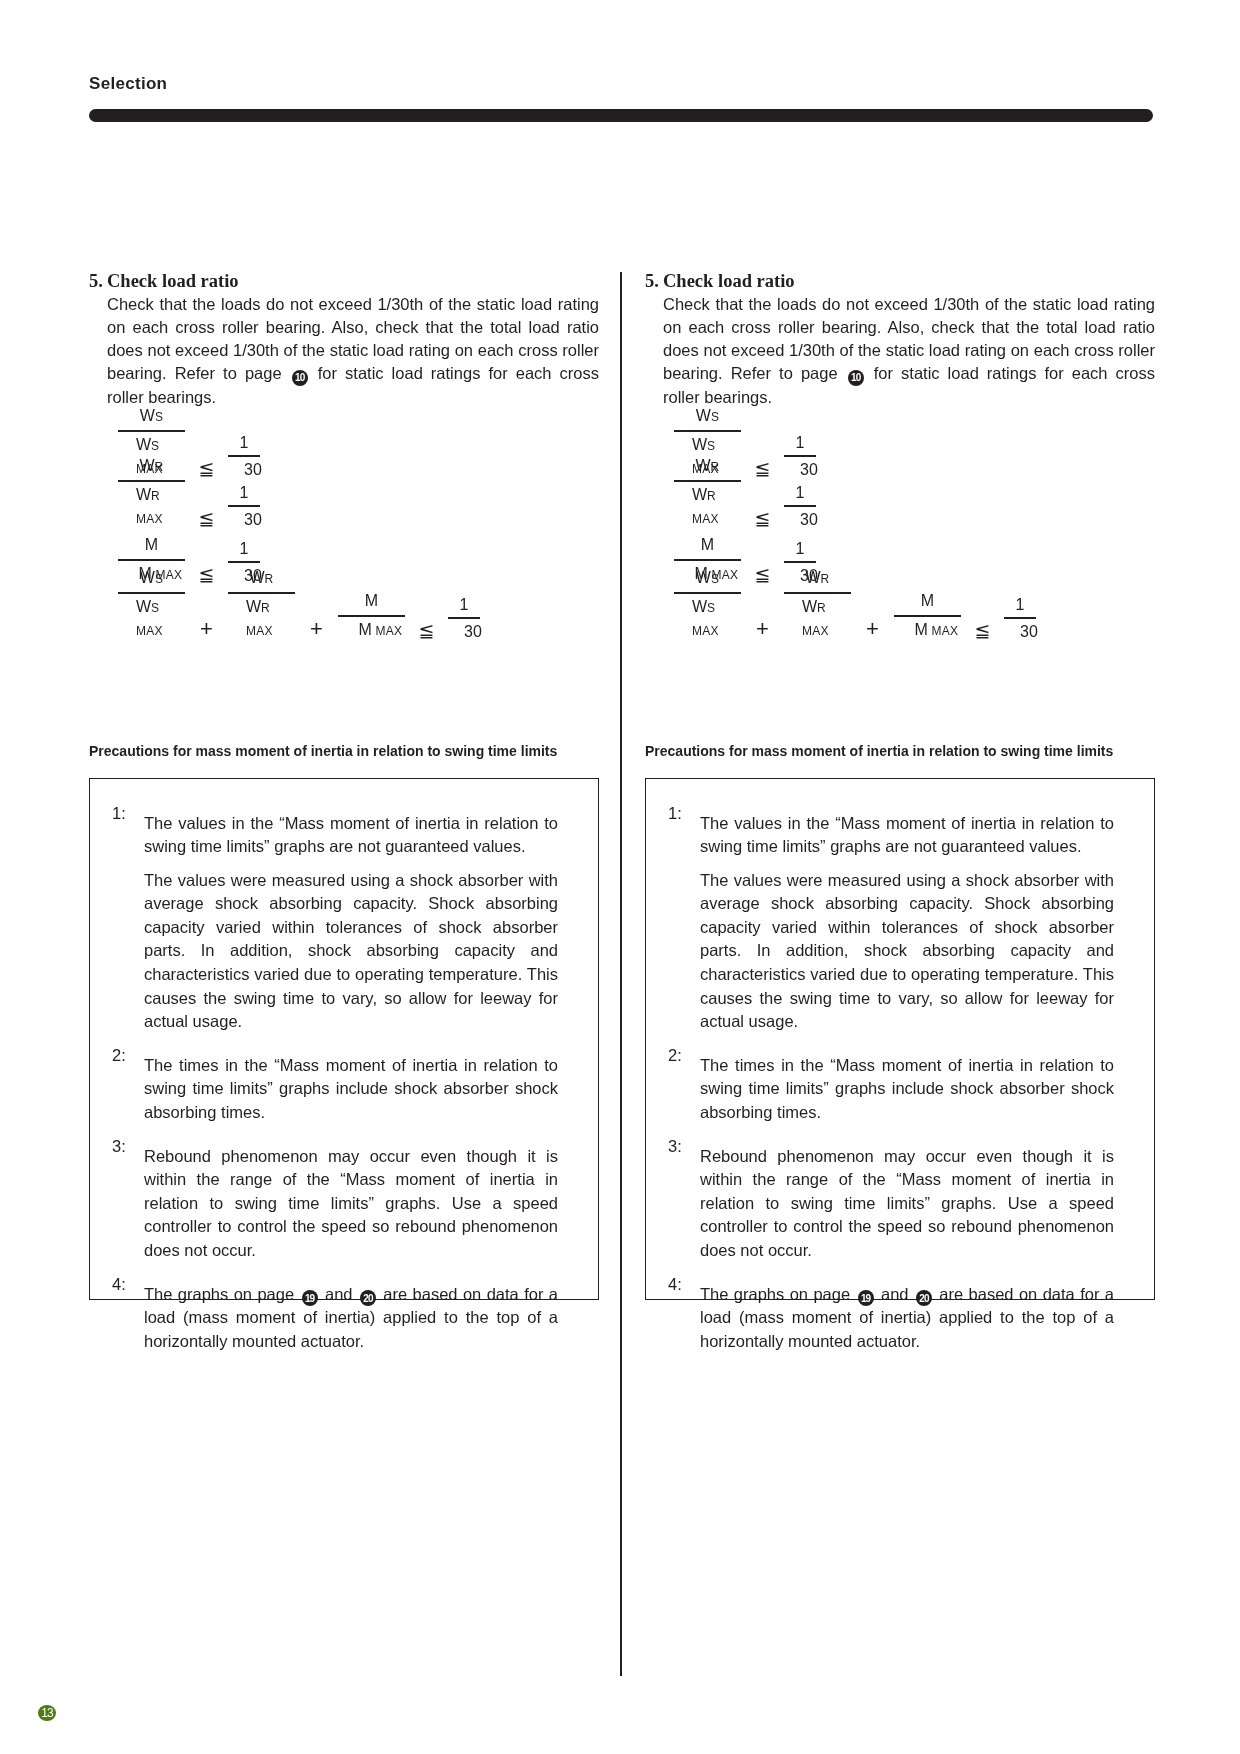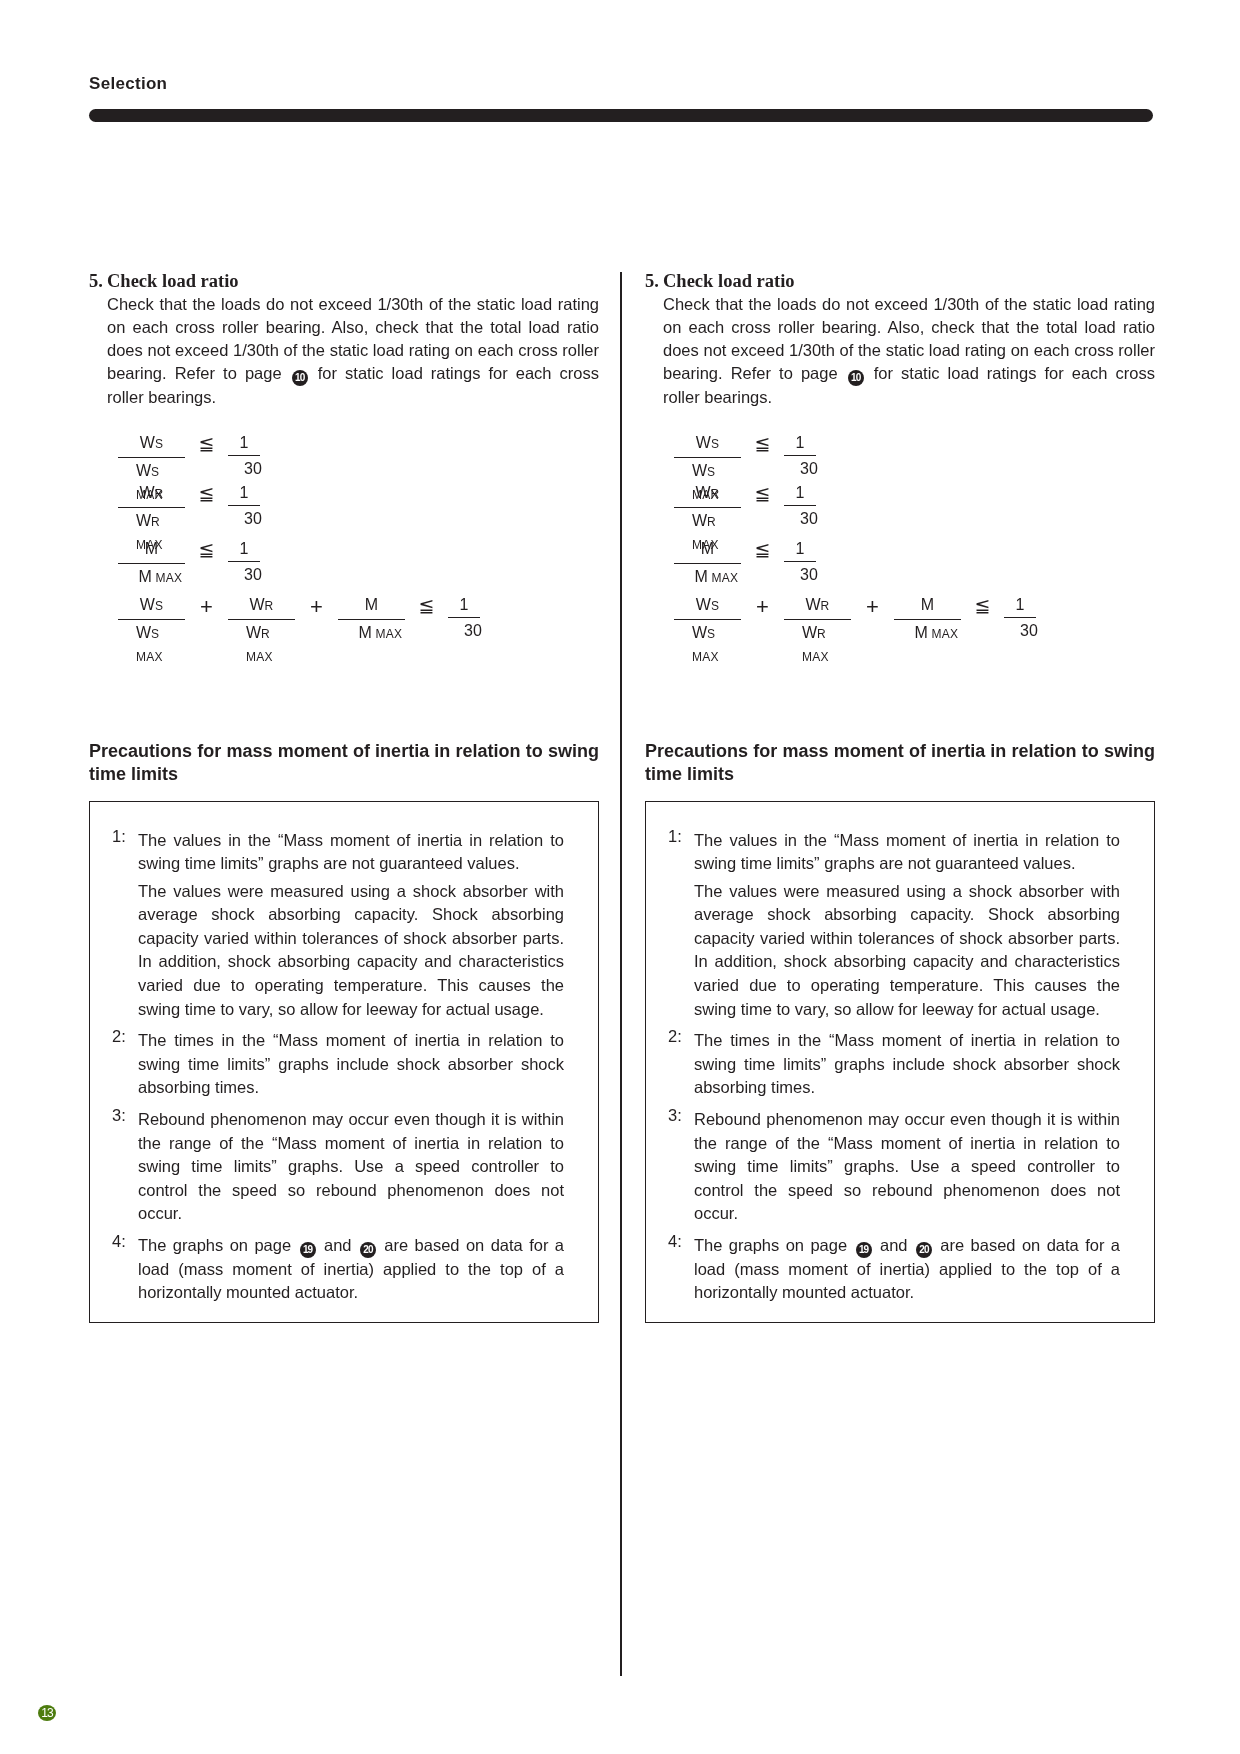--- a/index.html
+++ b/index.html
@@ -32,45 +32,45 @@
     text-align-last: left;
   }
   .circled {
     display: inline-flex; align-items: center; justify-content: center;
     width: 16px; height: 16px; border-radius: 50%; background: #231f20; color: #fff;
     font-size: 10px; font-weight: bold; letter-spacing: -1px; vertical-align: -2px;
     margin: 0 2px;
   }
 
   .formulas { position: relative; margin-top: 23px; height: 230px; }
-  .frow { position: absolute; left: 29px; height: 48px; display: flex; align-items: flex-start; }
+  .frow { position: absolute; left: 29px; height: 48px; display: flex; align-items: flex-end; }
   .frac {
     display: inline-flex; flex-direction: column; align-items: center;
     width: 67px; font-size: 16px; line-height: 21px;
   }
   .frac .top { padding-bottom: 2px; }
   .frac .bar { width: 100%; height: 1.3px; background: #231f20; }
   .frac .bot { padding-top: 2px; margin-left: 18px; }
   .frac.small { width: 32px; }
   .sub { font-size: 12px; letter-spacing: 0.3px; }
   .op { display: inline-block; width: 43px; text-align: center; font-size: 22px; }
   .op.leq { font-size: 19px; width: 43px; }
 
   .prec-heading {
-    margin: 0; font-size: 18px; font-weight: bold; line-height: 23px;
+    margin: 0; font-size: 14px; font-weight: bold; line-height: 23px;
     text-align: justify; text-align-last: left;
   }
   .prec-box {
     margin-top: 15px; border: 1.5px solid #231f20; height: 522px; box-sizing: border-box;
     padding: 23px 30px 0 22px;
   }
   .prec-item { display: flex; font-size: 16.5px; line-height: 23.6px; }
   .prec-item .inum { width: 22px; flex: 0 0 22px; }
   .prec-item .itext { flex: 1; text-align: justify; text-align-last: left; }
-  .prec-item .itext p { margin: 4px; text-align: justify; }
+  .prec-item .itext p { margin: 10px; text-align: justify; }
 
   .page-number {
     position: absolute; left: 38px; top: 1705px; width: 18px; height: 16px;
     border-radius: 50%; background: #4d7c0f; color: #fff; font-size: 12px;
     display: flex; align-items: center; justify-content: center; letter-spacing: -1px;
     font-family: "Liberation Sans Narrow", "Liberation Sans", sans-serif;
   }
 </style>
 </head>
 <body>

